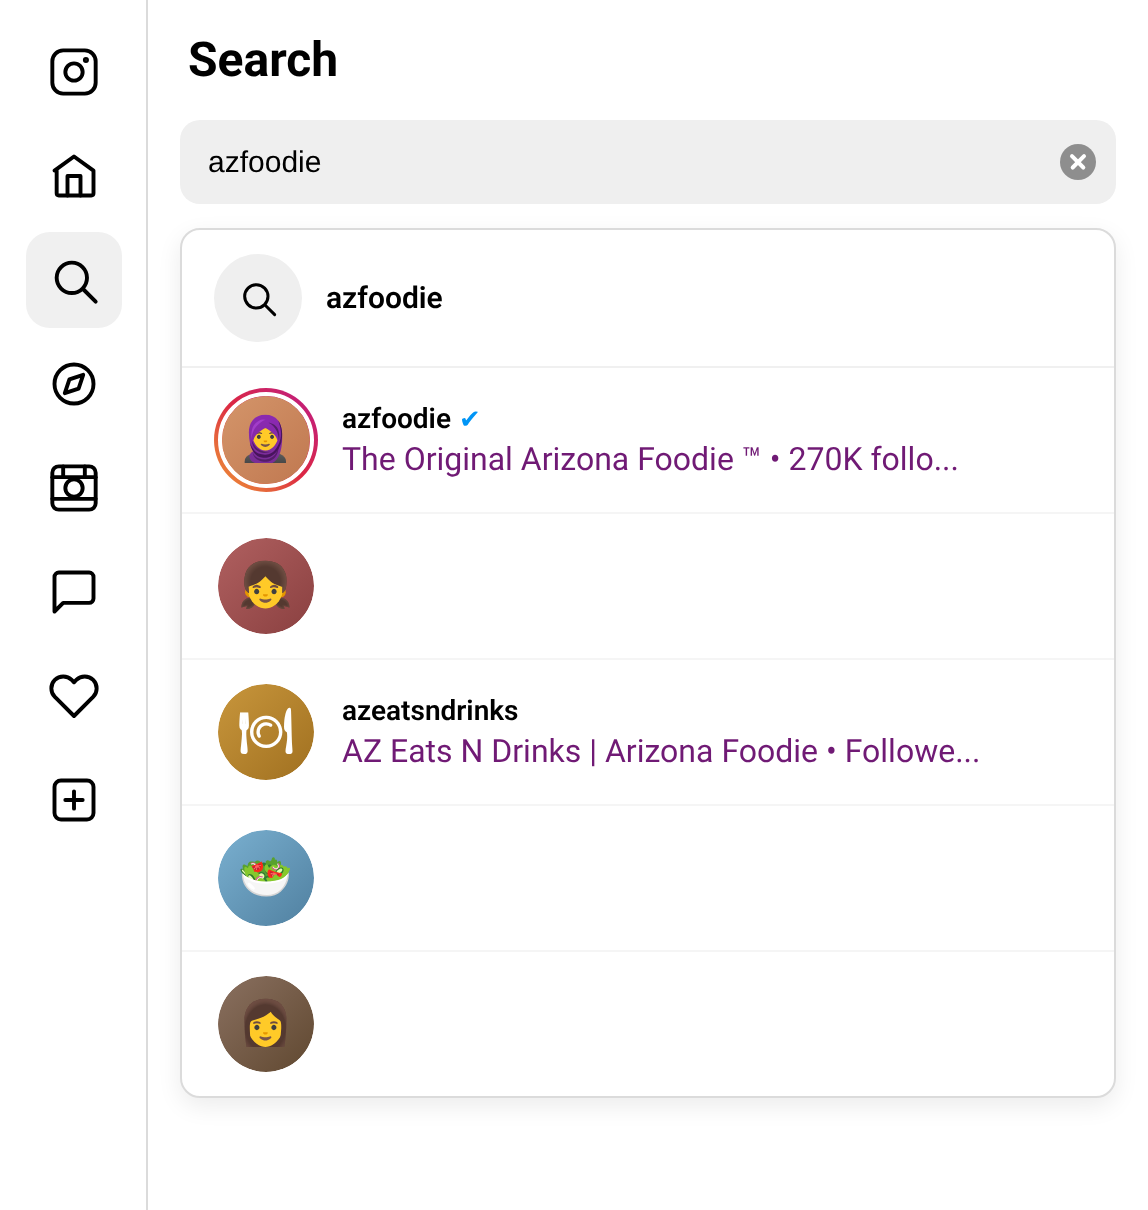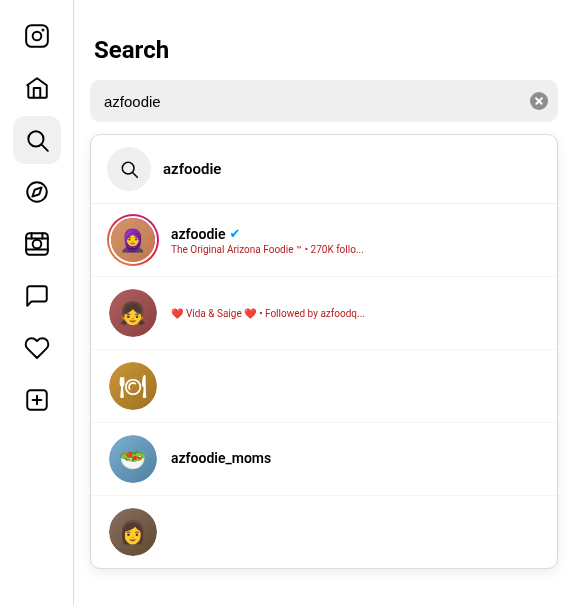--- a/index.html
+++ b/index.html
@@ -55,21 +55,20 @@
       padding: 16px 16px 0 16px;
       overflow: hidden;
     }
 
     .page-title {
       font-size: 24px;
       font-weight: 700;
       color: #000;
       margin-bottom: 16px;
       padding-left: 4px;
-      margin-top: 20px;
     }
 
     
     .search-input-wrapper {
       position: relative;
       margin-bottom: 12px;
     }
     .search-input {
       width: 100%;
       height: 42px;
@@ -213,22 +212,22 @@
     .result-username {
       font-size: 14px;
       font-weight: 600;
       color: #000;
     }
     .verified-badge {
       color: #0095f6;
       font-size: 13px;
     }
     .result-desc {
-      font-size: 10px;
-      color: #b91c1c;
+      font-size: 16px;
+      color: #701a75;
       white-space: nowrap;
       overflow: hidden;
       text-overflow: ellipsis;
     }
   </style>
 </head>
 <body>
 
 <nav class="sidebar">
 
@@ -332,45 +331,47 @@
   </div>
         <div class="result-row">
     <div class="avatar-wrap">
       <div class="avatar-inner">
         <div class="avatar-placeholder" style="background: linear-gradient(135deg, #b06060, #8a4040); color: #fff; font-size: 22px;">
           👧
         </div>
       </div>
     </div>
     <div class="result-info">
-      <div class="result-desc">❤️ Vida &amp; Saige ❤️ • Followed by azfoodq...</div>
     </div>
   </div>
         <div class="result-row">
     <div class="avatar-wrap">
       <div class="avatar-inner">
         <div class="avatar-placeholder" style="background: linear-gradient(135deg, #c8963c, #a07020); color: #fff; font-size: 22px;">
           🍽
         </div>
       </div>
     </div>
+    <div class="result-info">
+      <div class="result-name-row">
+        <span class="result-username">azeatsndrinks</span>
+
+      </div>
+      <div class="result-desc">AZ Eats N Drinks | Arizona Foodie • Followe...</div>
+    </div>
   </div>
         <div class="result-row">
     <div class="avatar-wrap">
       <div class="avatar-inner">
         <div class="avatar-placeholder" style="background: linear-gradient(135deg, #7ab0d0, #5080a0); color: #fff; font-size: 22px;">
           🥗
         </div>
       </div>
     </div>
     <div class="result-info">
-      <div class="result-name-row">
-        <span class="result-username">azfoodie_moms</span>
-
-      </div>
     </div>
   </div>
         <div class="result-row">
     <div class="avatar-wrap">
       <div class="avatar-inner">
         <div class="avatar-placeholder" style="background: linear-gradient(135deg, #8a7060, #604830); color: #fff; font-size: 22px;">
           👩
         </div>
       </div>
     </div>

